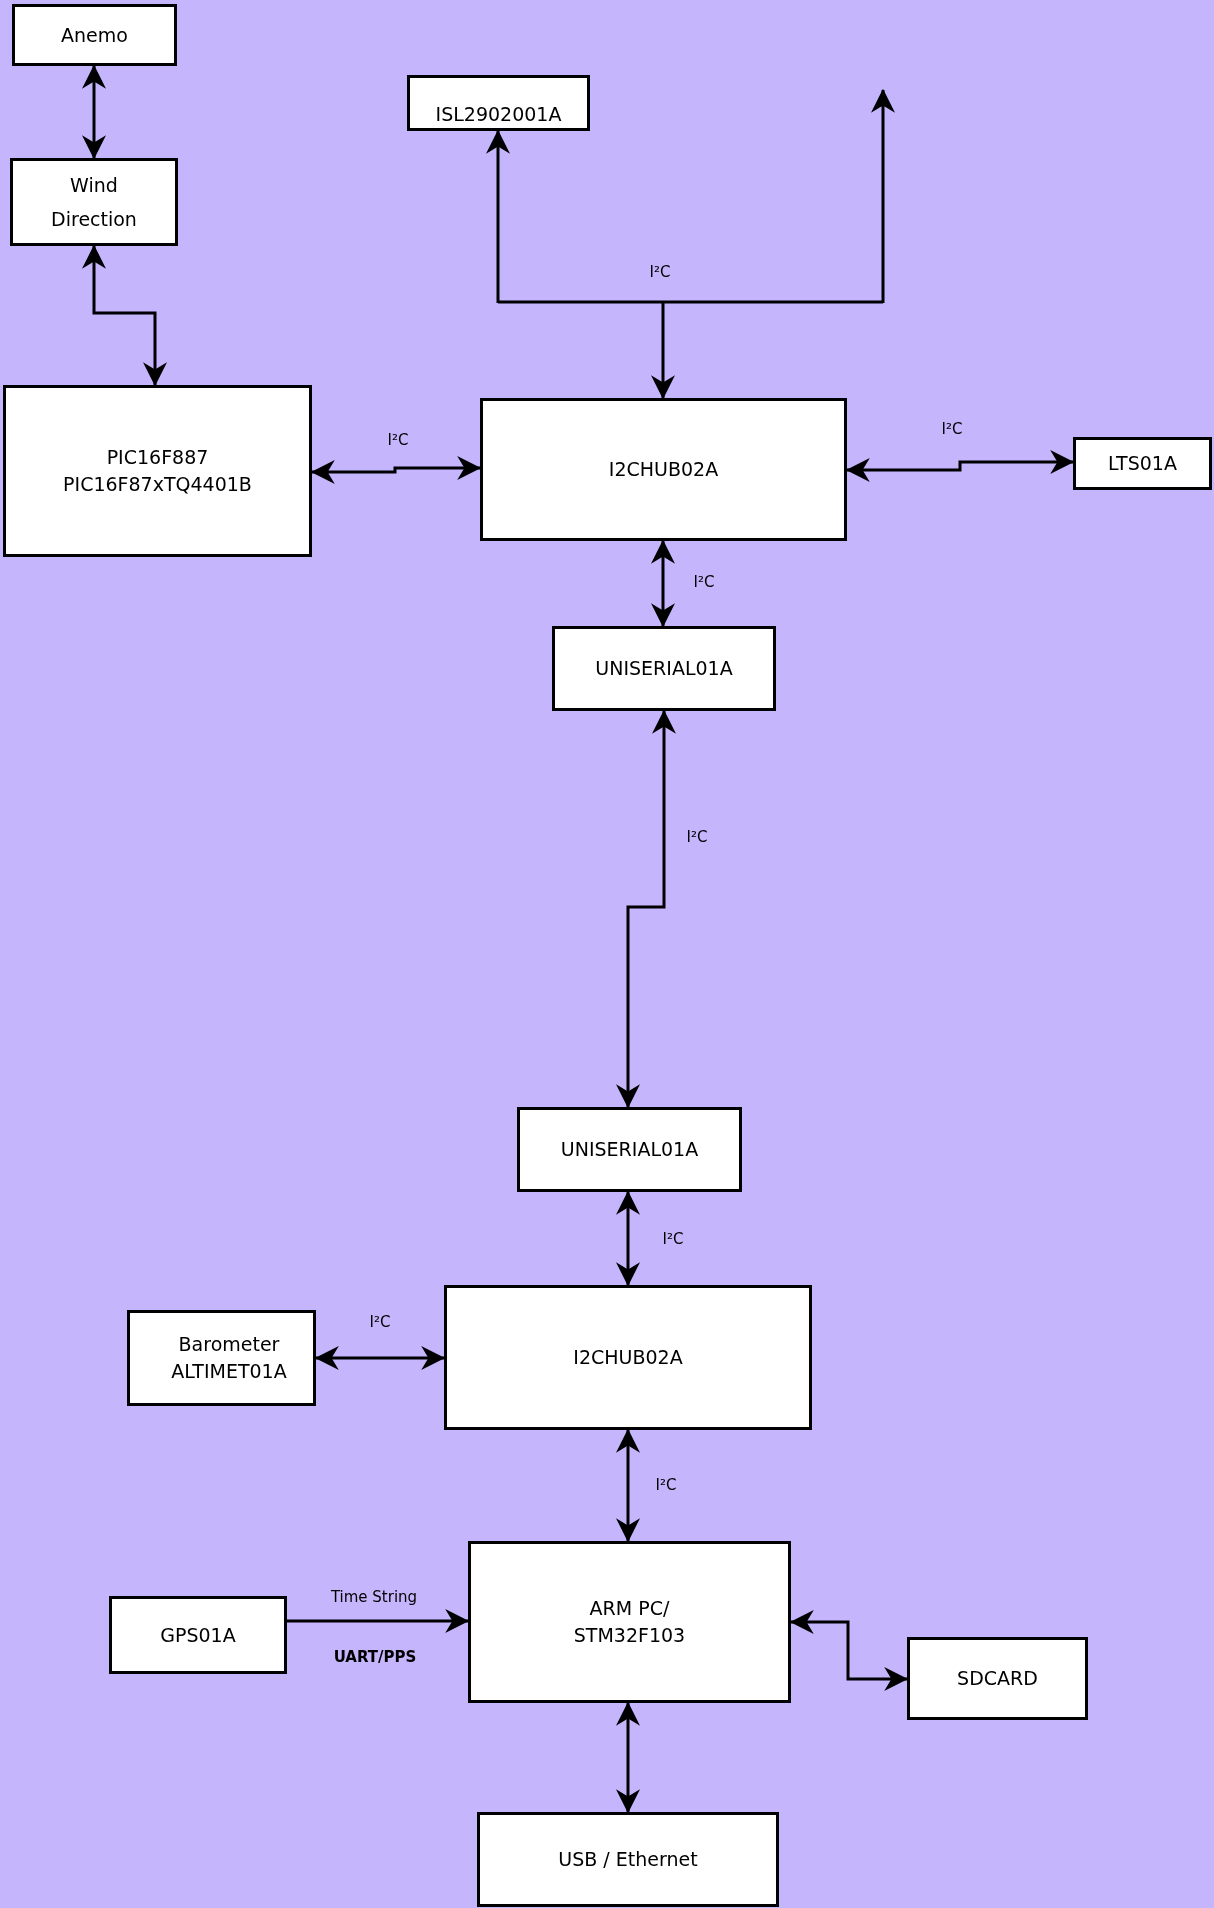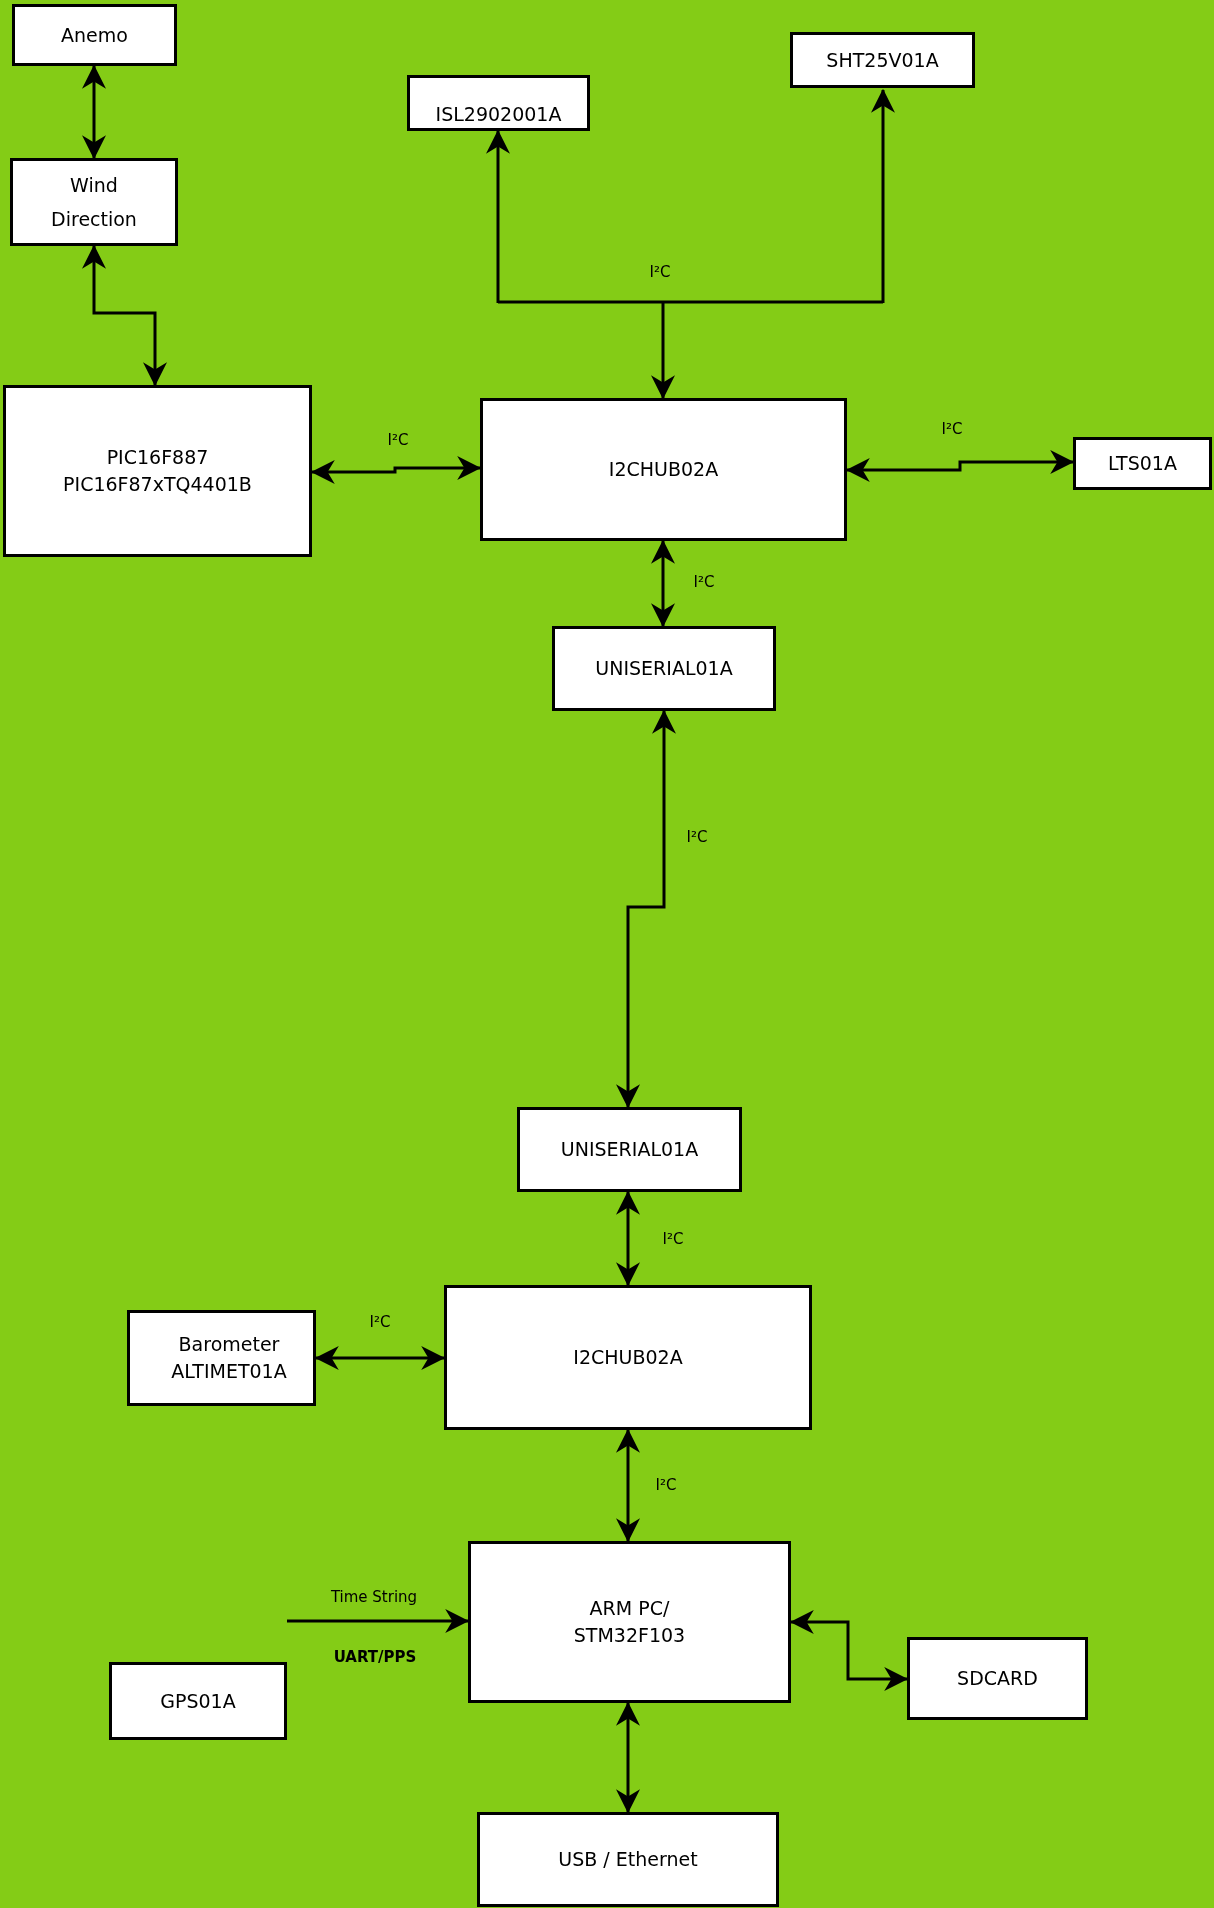--- a/index.html
+++ b/index.html
@@ -4,21 +4,21 @@
 <style>
   html, body {
     margin: 0;
     padding: 0;
     background: #ffffff;
   }
   #canvas {
     position: relative;
     width: 1214px;
     height: 1908px;
-    background: #84cc16;
+    background: #c4b5fd;
     font-family: "DejaVu Sans", "Liberation Sans", sans-serif;
     color: #000000;
     overflow: hidden;
   }
   #connector-layer {
     position: absolute;
     left: 0;
     top: 0;
     width: 1214px;
     height: 1908px;
@@ -53,21 +53,21 @@
   #n-wind       { left: 10px;   top: 158px;  width: 168px; height: 88px; gap: 7px; }
   #n-pic        { left: 3px;    top: 385px;  width: 309px; height: 172px; }
   #n-isl        { left: 407px;  top: 75px;   width: 183px; height: 56px; justify-content: flex-end; }
   #n-sht        { left: 790px;  top: 32px;   width: 185px; height: 56px; }
   #n-hub1       { left: 480px;  top: 398px;  width: 367px; height: 143px; }
   #n-lts        { left: 1073px; top: 437px;  width: 139px; height: 53px; }
   #n-uniserial1 { left: 552px;  top: 626px;  width: 224px; height: 85px; }
   #n-uniserial2 { left: 517px;  top: 1107px; width: 225px; height: 85px; }
   #n-hub2       { left: 444px;  top: 1285px; width: 368px; height: 145px; }
   #n-barometer  { left: 127px;  top: 1310px; width: 189px; height: 96px; padding-left: 15px; }
-  #n-gps        { left: 109px;  top: 1662px; width: 178px; height: 78px; }
+  #n-gps        { left: 109px;  top: 1596px; width: 178px; height: 78px; }
   #n-armpc      { left: 468px;  top: 1541px; width: 323px; height: 162px; }
   #n-sdcard     { left: 907px;  top: 1637px; width: 181px; height: 83px; }
   #n-usb        { left: 477px;  top: 1812px; width: 302px; height: 95px; }
   
   #l-i2c-top       { left: 660px; top: 272px; }
   #l-i2c-pic       { left: 398px; top: 440px; }
   #l-i2c-lts       { left: 952px; top: 429px; }
   #l-i2c-hub1-uni  { left: 704px; top: 582px; }
   #l-i2c-long      { left: 697px; top: 837px; }
   #l-i2c-uni-hub2  { left: 673px; top: 1239px; }
@@ -117,23 +117,20 @@
 
   <div class="node" id="n-pic">
     <span>PIC16F887</span>
     <span>PIC16F87xTQ4401B</span>
   </div>
 
   <div class="node" id="n-isl">
     <span>ISL2902001A</span>
   </div>
 
-  <div class="node" id="n-sht">
-    <span>SHT25V01A</span>
-  </div>
 
   <div class="node" id="n-hub1">
     <span>I2CHUB02A</span>
   </div>
 
   <div class="node" id="n-lts">
     <span>LTS01A</span>
   </div>
 
   <div class="node" id="n-uniserial1">

